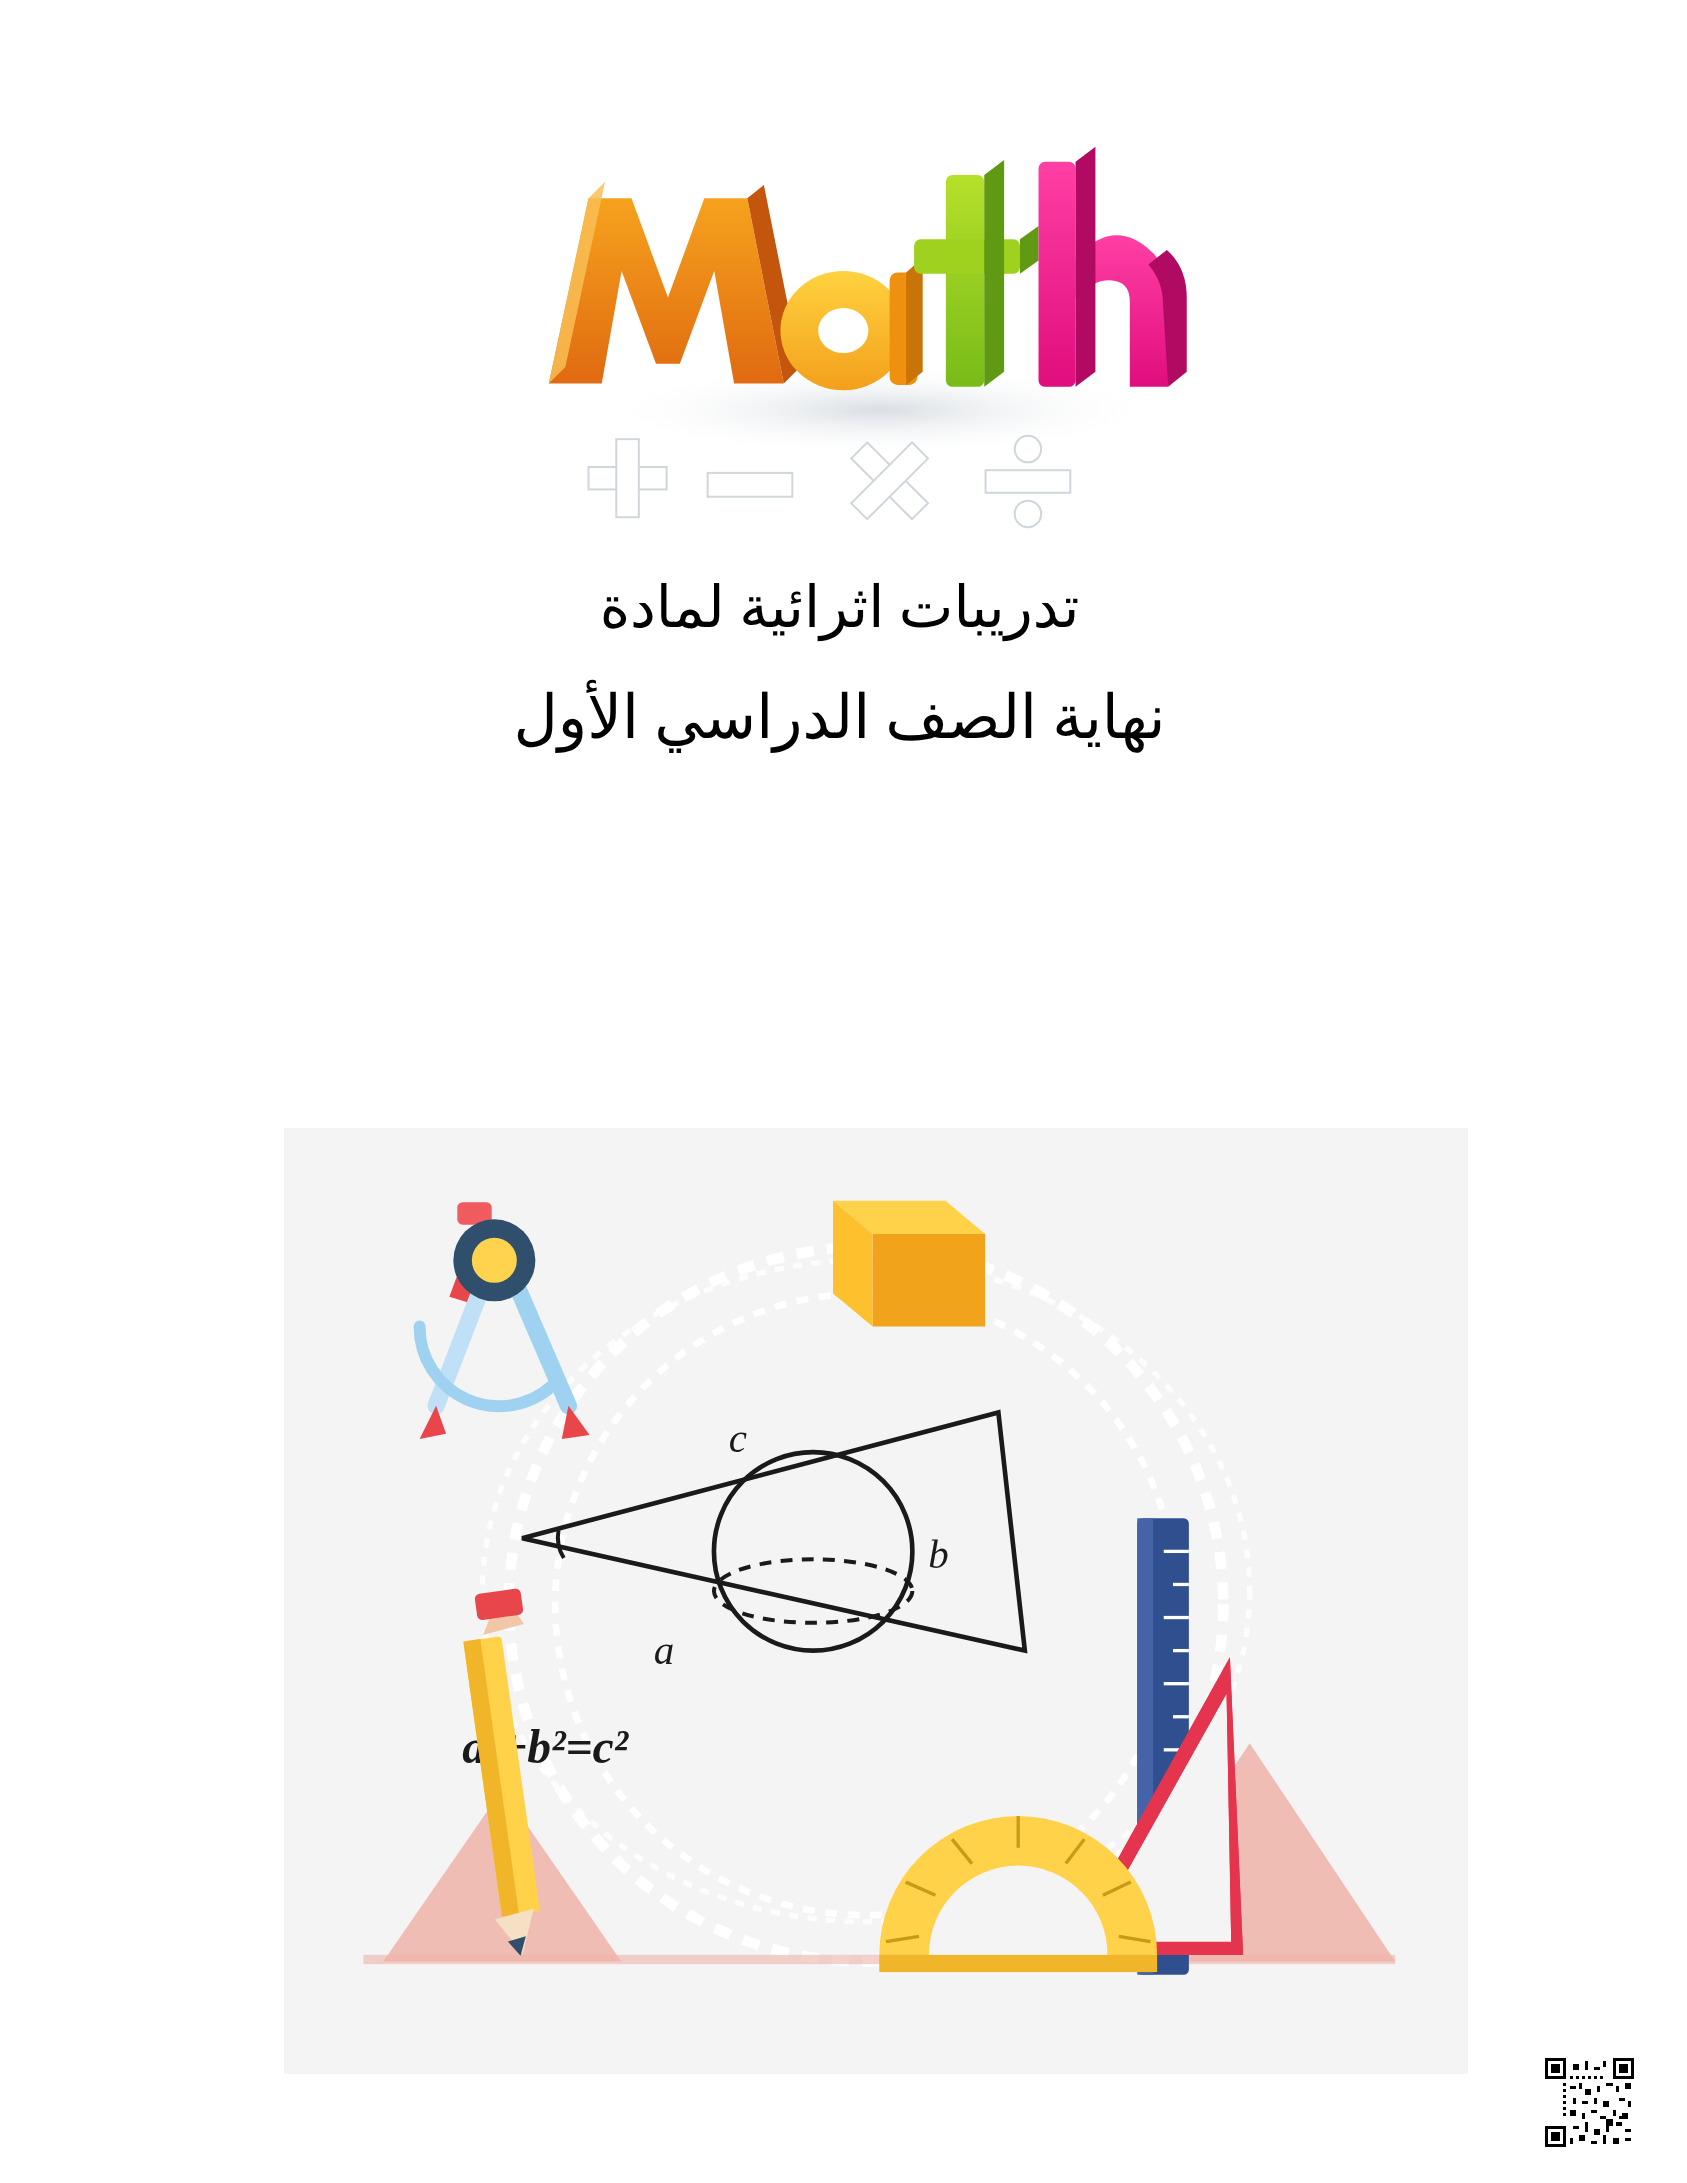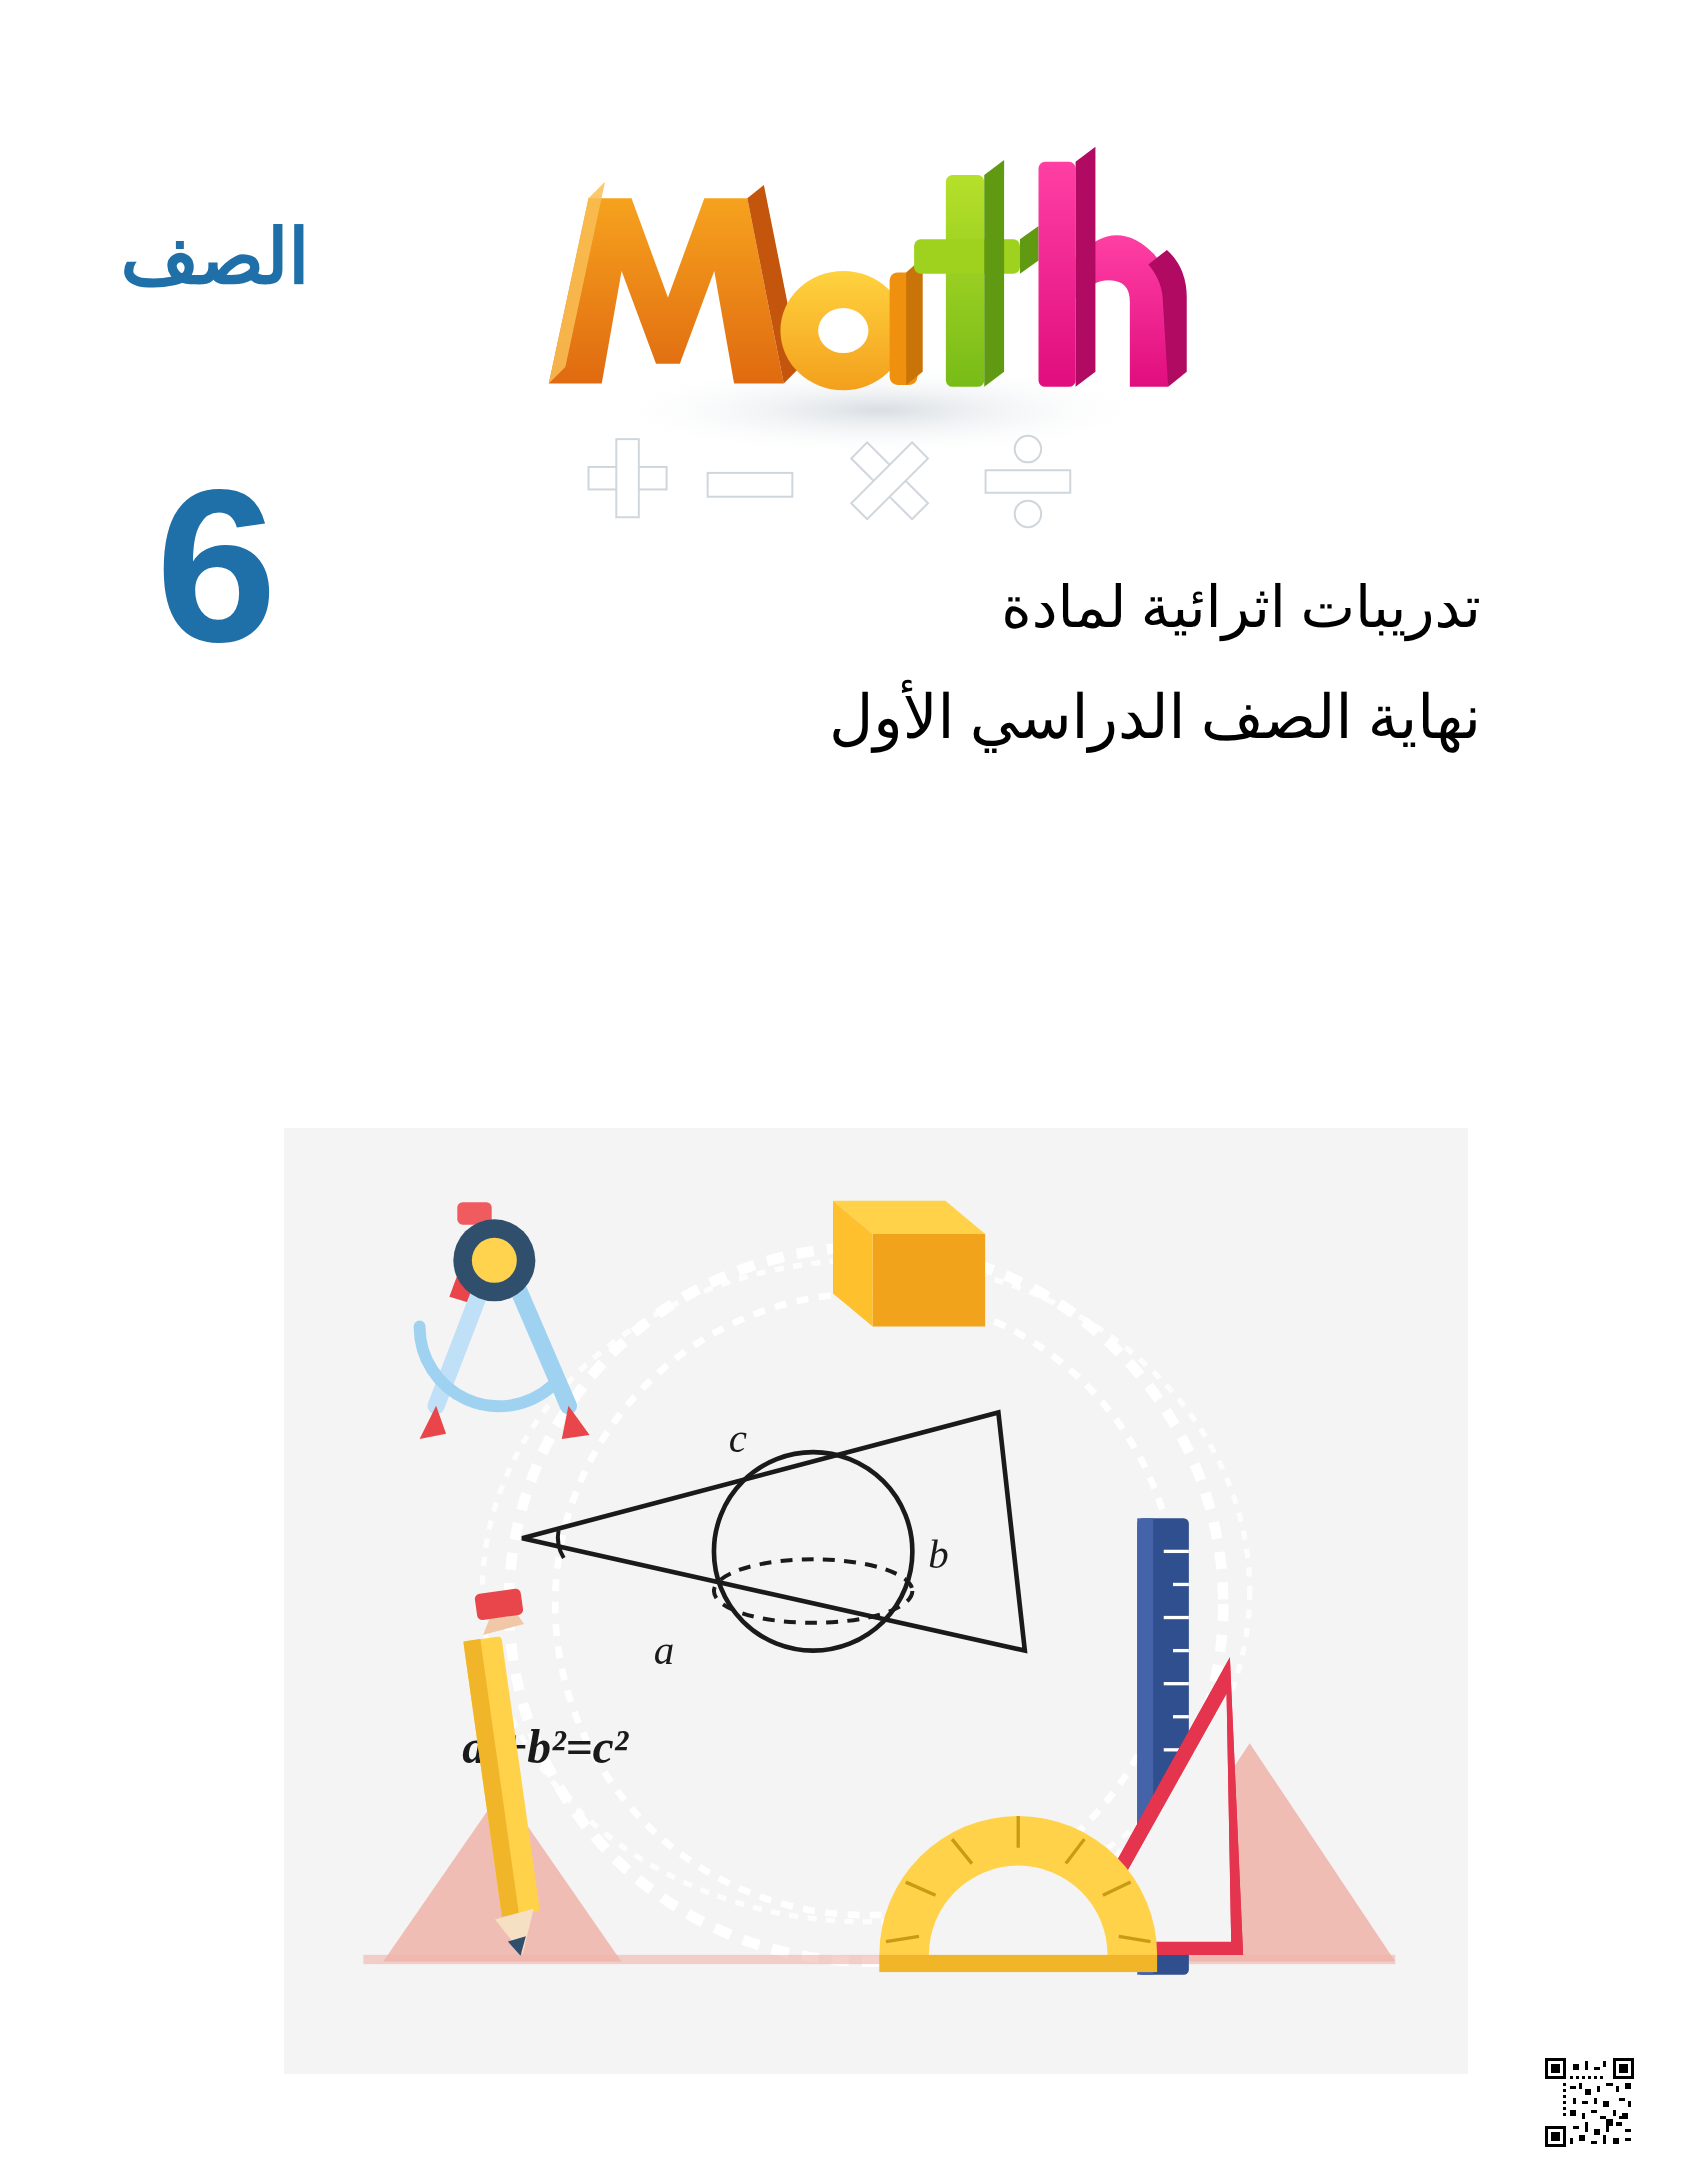--- a/index.html
+++ b/index.html
@@ -57,21 +57,21 @@
     height: 450px;
   }
   .math-logo svg { display: block; width: 100%; height: 100%; }
 
   
   .title-col {
     position: absolute;
     top: 569px;
     left: 198px;
     width: 1283px;
-    text-align: right;
+    text-align: center;
     direction: rtl;
   }
   .subject-line-1 {
     font-family: "Liberation Serif", serif;
     font-size: 58px;
     color: #000000;
     line-height: 1.35;
     letter-spacing: 0.7px;
   }
   .subject-main {
@@ -118,24 +118,20 @@
     width: 89px;
     height: 89px;
   }
   .qr svg { display: block; width: 100%; height: 100%; }
 </style>
 </head>
 <body>
 
 <div class="page">
 
-  <div class="grade-block">
-    <div class="grade-label">الصف</div>
-    <div class="grade-number">6</div>
-  </div>
 
   <div class="math-logo">
     <svg viewBox="0 0 1130 680" xmlns="http://www.w3.org/2000/svg">
       <defs>
         <linearGradient id="gOrange" x1="0" y1="0" x2="0" y2="1">
           <stop offset="0%" stop-color="#f6a21e"></stop>
             <stop offset="100%" stop-color="#e06a10"></stop>
         </linearGradient>
         <linearGradient id="gYellow" x1="0" y1="0" x2="0" y2="1">
           <stop offset="0%" stop-color="#ffd23f"></stop>

